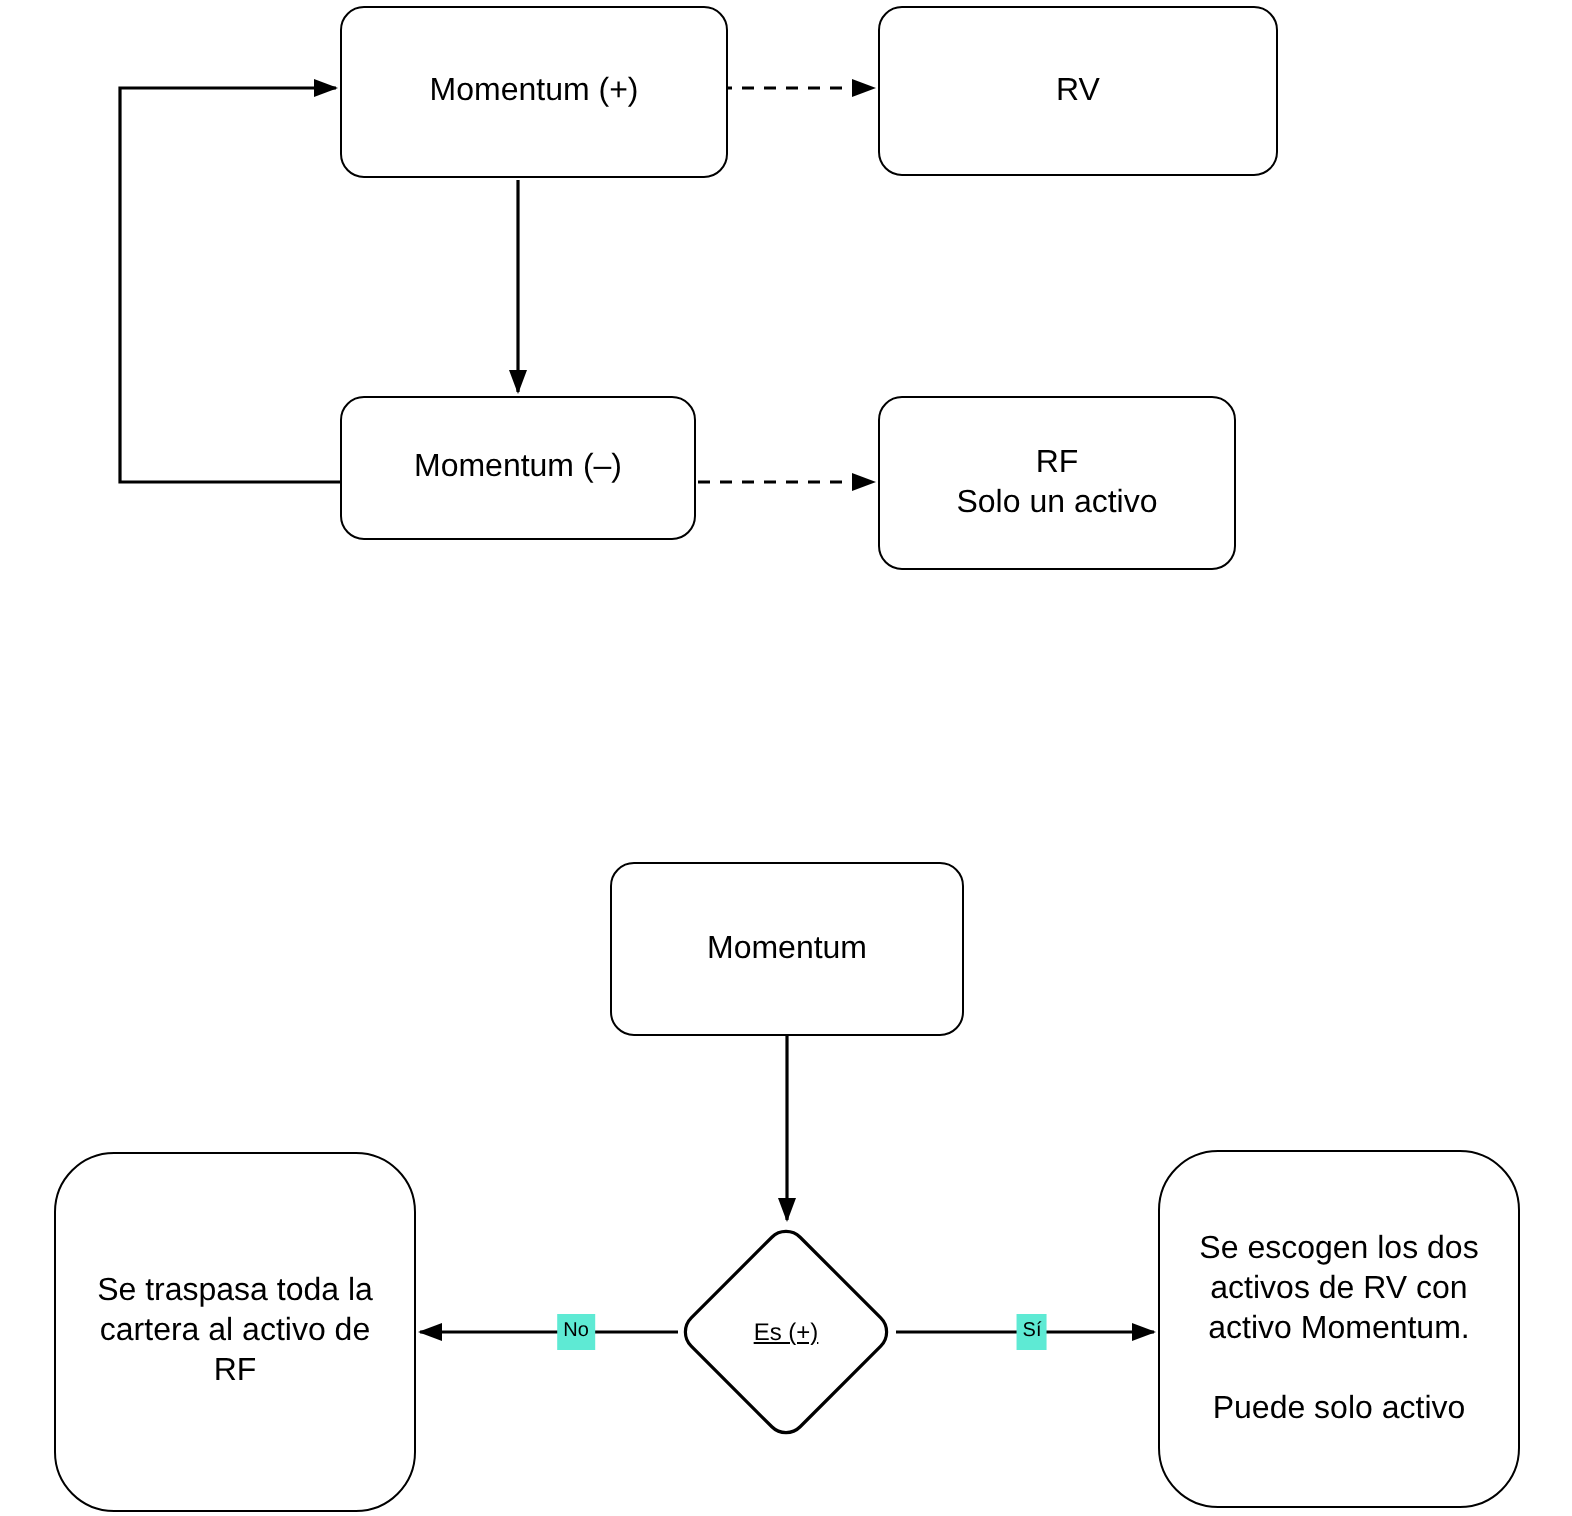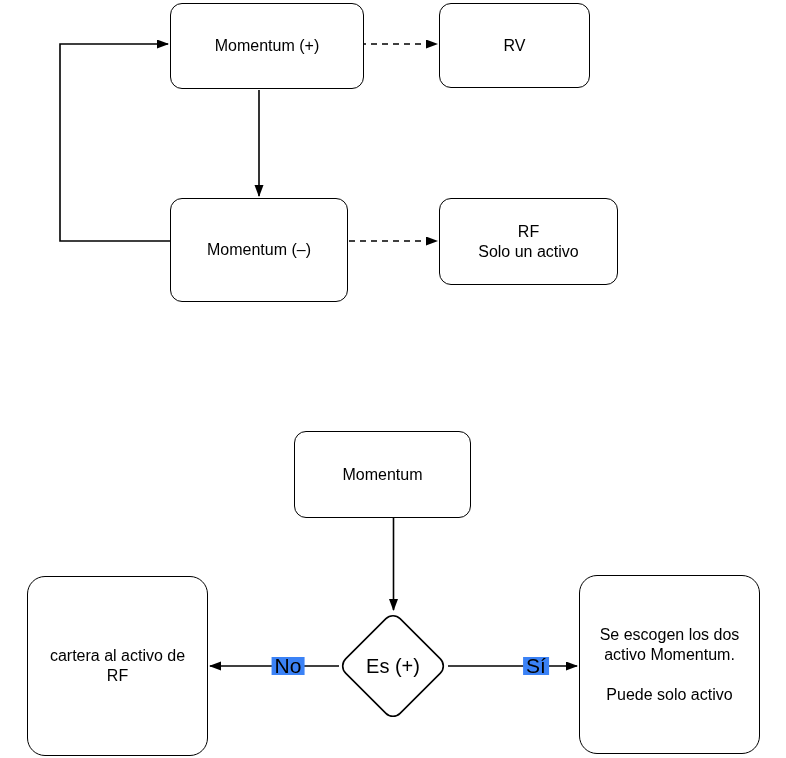--- a/index.html
+++ b/index.html
@@ -30,39 +30,40 @@
     background: #ffffff;
     display: flex;
     flex-direction: column;
     align-items: center;
     justify-content: center;
     text-align: center;
     font-size: 16px;
     line-height: 20px;
   }
   .node.big-radius {
-    border-radius: 18px;
+    border-radius: 30px;
   }
   .line {
     height: 20px;
     white-space: nowrap;
   }
   .edge-label {
     position: absolute;
     transform: translate(-50%, -50%);
-    background: #3b82f6;
+    background: #5eead4;
     padding: 0 3px;
-    font-size: 21px;
+    font-size: 10px;
     line-height: 18px;
   }
   .decision-label {
     position: absolute;
     transform: translate(-50%, -50%);
-    font-size: 20px;
+    font-size: 12px;
     white-space: nowrap;
+    text-decoration: underline;
   }
 </style>
 </head>
 <body>
 
 <div class="canvas">
 
   <svg class="connectors" viewBox="0 0 786 758" xmlns="http://www.w3.org/2000/svg">
     <defs>
       <marker id="arrow" markerWidth="13" markerHeight="10" refX="11" refY="4.5" orient="auto" markerUnits="userSpaceOnUse">
@@ -84,48 +85,50 @@
 
     <path d="M448,666 L577,666" fill="none" stroke="#000000" stroke-width="1.6" marker-end="url(#arrow)"></path>
 
     <rect x="354.5" y="627.5" width="77" height="77" rx="10" ry="10" transform="rotate(45 393 666)" fill="#ffffff" stroke="#000000" stroke-width="1.6"></rect>
   </svg>
 
   <div class="node" style="left:170px; top:3px; width:194px; height:86px;">
     <div class="line">Momentum (+)</div>
   </div>
 
-  <div class="node" style="left:170px; top:198px; width:178px; height:104px;">
+  <div class="node" style="left:170px; top:198px; width:178px; height:72px;">
     <div class="line">Momentum (–)</div>
   </div>
 
-  <div class="node" style="left:439px; top:3px; width:151px; height:85px;">
+  <div class="node" style="left:439px; top:3px; width:200px; height:85px;">
     <div class="line">RV</div>
   </div>
 
   <div class="node" style="left:439px; top:198px; width:179px; height:87px;">
     <div class="line">RF</div>
     <div class="line">Solo un activo</div>
   </div>
 
-  <div class="node" style="left:294px; top:431px; width:177px; height:87px;">
+  <div class="node" style="left:305px; top:431px; width:177px; height:87px;">
     <div class="line">Momentum</div>
   </div>
 
   <div class="decision-label" style="left:393px; top:666px;">Es (+)</div>
 
   <div class="edge-label" style="left:288px; top:666px;">No</div>
 
-  <div class="edge-label" style="left:536px; top:666px;">Sí</div>
+  <div class="edge-label" style="left:516px; top:666px;">Sí</div>
 
   <div class="node big-radius" style="left:27px; top:576px; width:181px; height:180px;">
+    <div class="line">Se traspasa toda la</div>
     <div class="line">cartera al activo de</div>
     <div class="line">RF</div>
   </div>
 
   <div class="node big-radius" style="left:579px; top:575px; width:181px; height:179px;">
     <div class="line">Se escogen los dos</div>
+    <div class="line">activos de RV con</div>
     <div class="line">activo Momentum.</div>
     <div class="line"></div>
     <div class="line">Puede solo activo</div>
   </div>
 
 </div>
 
 </body></html>

